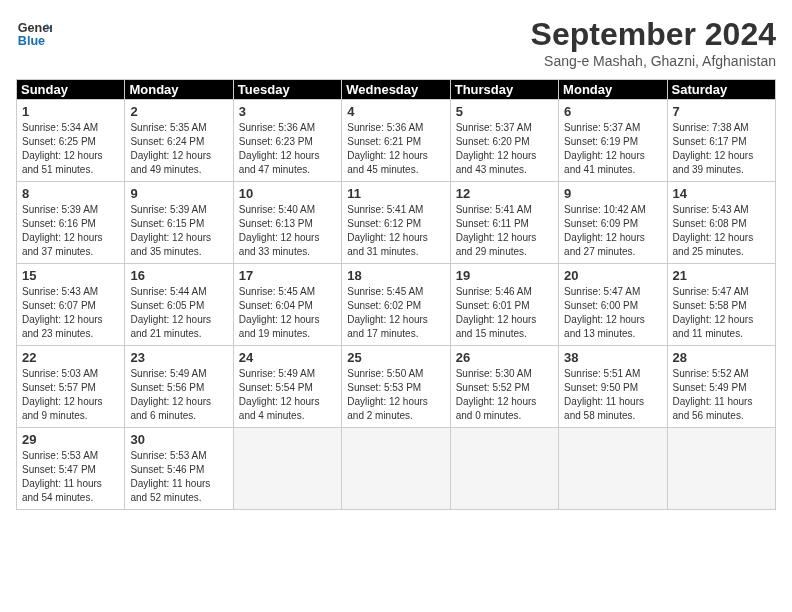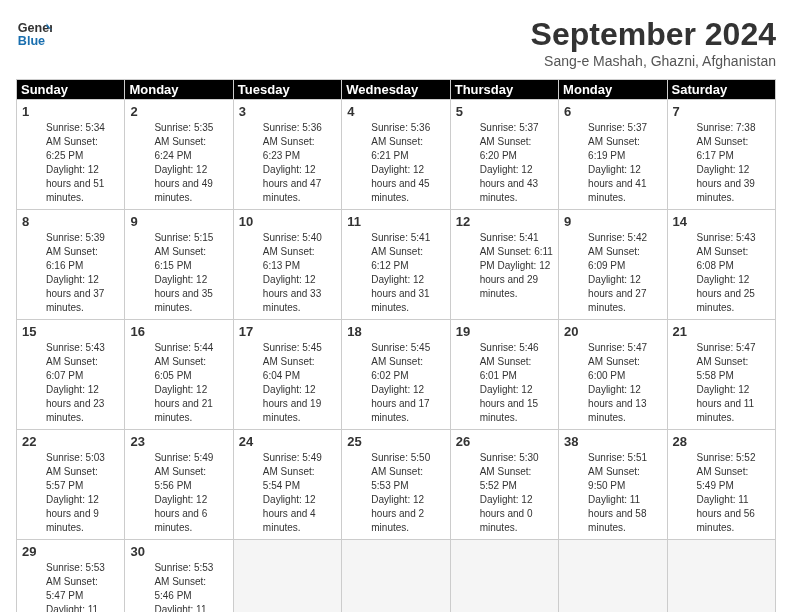--- a/index.html
+++ b/index.html
@@ -66,21 +66,20 @@
     .day-num {
       font-size: 13px;
       font-weight: bold;
       display: block;
       margin-bottom: 2px;
     }
     .day-info {
       font-size: 10px;
       line-height: 1.4;
       color: #333;
-      margin-left: 24px;
     }
   </style>
 </head>
 <body>
 
 <div class="header-area">
   <div class="logo">
     <svg class="logo-icon" viewBox="0 0 40 40">
       <text x="2" y="18" font-size="14" font-weight="bold" fill="#333">General</text>
       <text x="2" y="32" font-size="14" font-weight="bold" fill="#1a6faf">Blue</text>
@@ -160,21 +159,21 @@
       <tr>
         <td>
           <span class="day-num">8</span>
           <div class="day-info">Sunrise: 5:39 AM
 Sunset: 6:16 PM
 Daylight: 12 hours
 and 37 minutes.</div>
         </td>
         <td>
           <span class="day-num">9</span>
-          <div class="day-info">Sunrise: 5:15 AM
+          <div class="day-info">Sunrise: 5:39 AM
 Sunset: 6:15 PM
 Daylight: 12 hours
 and 35 minutes.</div>
         </td>
         <td>
           <span class="day-num">10</span>
           <div class="day-info">Sunrise: 5:40 AM
 Sunset: 6:13 PM
 Daylight: 12 hours
 and 33 minutes.</div>
@@ -188,21 +187,21 @@
         </td>
         <td>
           <span class="day-num">12</span>
           <div class="day-info">Sunrise: 5:41 AM
 Sunset: 6:11 PM
 Daylight: 12 hours
 and 29 minutes.</div>
         </td>
         <td>
           <span class="day-num">9</span>
-          <div class="day-info">Sunrise: 5:42 AM
+          <div class="day-info">Sunrise: 10:42 AM
 Sunset: 6:09 PM
 Daylight: 12 hours
 and 27 minutes.</div>
         </td>
         <td>
           <span class="day-num">14</span>
           <div class="day-info">Sunrise: 5:43 AM
 Sunset: 6:08 PM
 Daylight: 12 hours
 and 25 minutes.</div>

